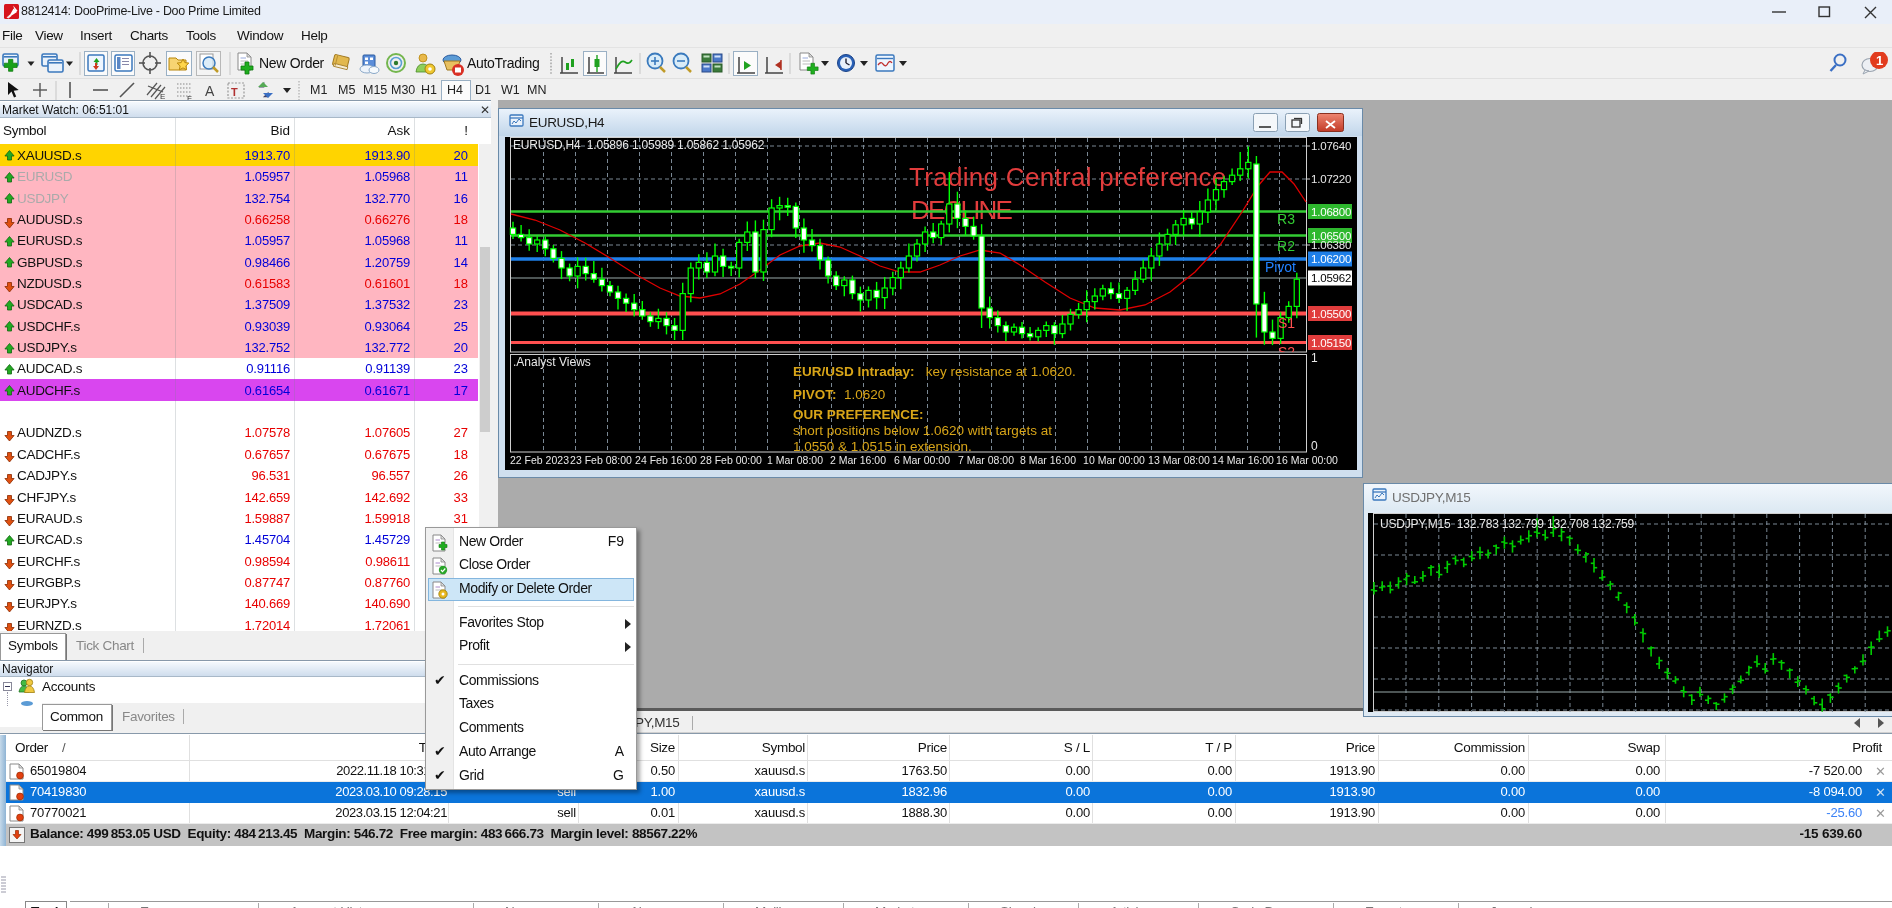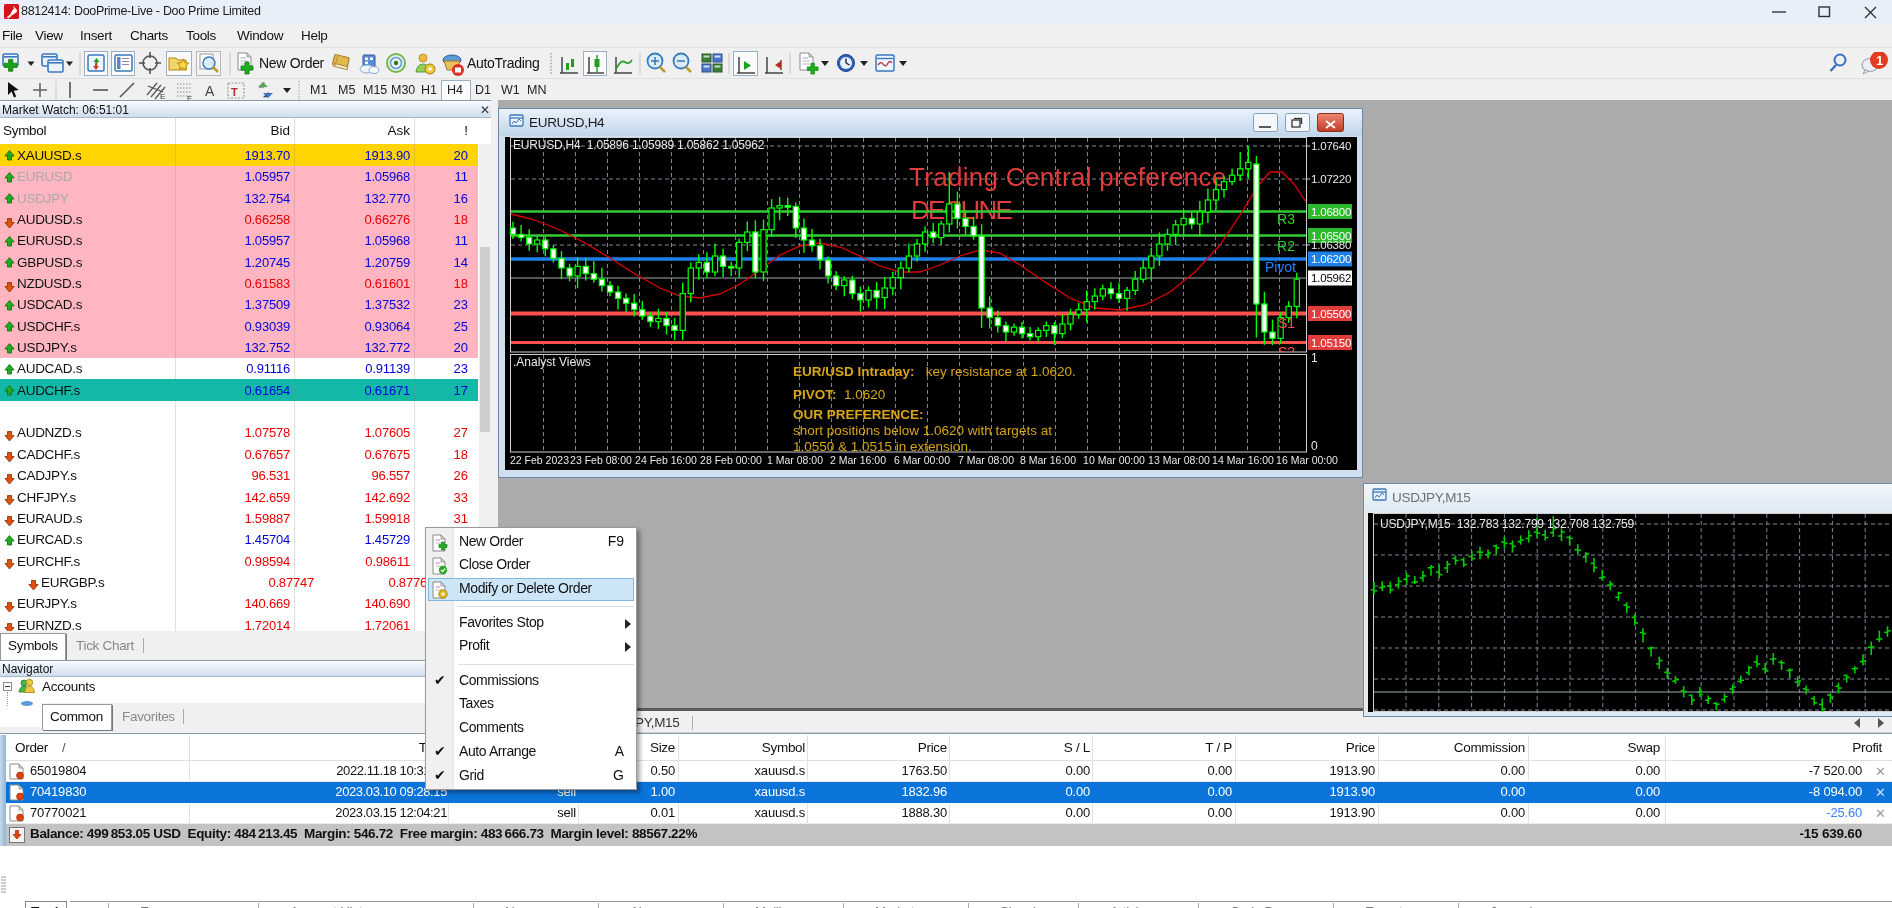--- a/index.html
+++ b/index.html
@@ -278,21 +278,21 @@
 <div class="abs nw" style="left:17px;top:3.5px;font-size:13.5px;letter-spacing:-0.3px;color:#111;">EURUSD.s</div>
 <div class="abs r nw" style="left:180px;top:3.5px;width:110px;font-size:13px;letter-spacing:-0.2px;color:#0000d8;">1.05957</div>
 <div class="abs r nw" style="left:300px;top:3.5px;width:110px;font-size:13px;letter-spacing:-0.2px;color:#0000d8;">1.05968</div>
 <div class="abs r nw" style="left:420px;top:3.5px;width:48px;font-size:13px;color:#0000d8;">11</div>
 </div>
       <div class="abs" style="left:0;top:107.2px;width:478px;height:22.15px;background:#ffb6c1;">
 <svg class="abs" style="left:2px;top:2px" width="15" height="18" viewBox="0 0 14 18">
           <path d="M5 13 v-4 h-2.6 l4.6-5.5 4.6 5.5 h-2.6 v4 z" fill="#22aa22" stroke="#116611" stroke-width="0.8" transform="translate(0,1)"></path>
         </svg>
 <div class="abs nw" style="left:17px;top:3.5px;font-size:13.5px;letter-spacing:-0.3px;color:#111;">GBPUSD.s</div>
-<div class="abs r nw" style="left:180px;top:3.5px;width:110px;font-size:13px;letter-spacing:-0.2px;color:#0000d8;">1.20745</div>
+<div class="abs r nw" style="left:180px;top:3.5px;width:110px;font-size:13px;letter-spacing:-0.2px;color:#0000d8;">0.98466</div>
 <div class="abs r nw" style="left:300px;top:3.5px;width:110px;font-size:13px;letter-spacing:-0.2px;color:#0000d8;">1.20759</div>
 <div class="abs r nw" style="left:420px;top:3.5px;width:48px;font-size:13px;color:#0000d8;">14</div>
 </div>
       <div class="abs" style="left:0;top:128.5px;width:478px;height:22.15px;background:#ffb6c1;">
 <svg class="abs" style="left:2px;top:2px" width="15" height="18" viewBox="0 0 14 18">
           <path d="M5 8 v4 h-2.6 l4.6 5.5 4.6-5.5 h-2.6 v-4 z" fill="#e05010" stroke="#8a2a00" stroke-width="0.8" transform="translate(0,-0.5)"></path>
         </svg>
 <div class="abs nw" style="left:17px;top:3.5px;font-size:13.5px;letter-spacing:-0.3px;color:#111;">NZDUSD.s</div>
 <div class="abs r nw" style="left:180px;top:3.5px;width:110px;font-size:13px;letter-spacing:-0.2px;color:#e80000;">0.61583</div>
 <div class="abs r nw" style="left:300px;top:3.5px;width:110px;font-size:13px;letter-spacing:-0.2px;color:#e80000;">0.61601</div>
@@ -327,21 +327,21 @@
 </div>
       <div class="abs" style="left:0;top:213.9px;width:478px;height:22.15px;background:#fff;">
 <svg class="abs" style="left:2px;top:2px" width="15" height="18" viewBox="0 0 14 18">
           <path d="M5 13 v-4 h-2.6 l4.6-5.5 4.6 5.5 h-2.6 v4 z" fill="#22aa22" stroke="#116611" stroke-width="0.8" transform="translate(0,1)"></path>
         </svg>
 <div class="abs nw" style="left:17px;top:3.5px;font-size:13.5px;letter-spacing:-0.3px;color:#111;">AUDCAD.s</div>
 <div class="abs r nw" style="left:180px;top:3.5px;width:110px;font-size:13px;letter-spacing:-0.2px;color:#0000d8;">0.91116</div>
 <div class="abs r nw" style="left:300px;top:3.5px;width:110px;font-size:13px;letter-spacing:-0.2px;color:#0000d8;">0.91139</div>
 <div class="abs r nw" style="left:420px;top:3.5px;width:48px;font-size:13px;color:#0000d8;">23</div>
 </div>
-      <div class="abs" style="left:0;top:235.3px;width:488px;height:22.15px;background:#14b8a6;">
+      <div class="abs" style="left:0;top:235.3px;width:488px;height:22.15px;background:#d946ef;">
 <svg class="abs" style="left:2px;top:2px" width="15" height="18" viewBox="0 0 14 18">
           <path d="M5 13 v-4 h-2.6 l4.6-5.5 4.6 5.5 h-2.6 v4 z" fill="#22aa22" stroke="#116611" stroke-width="0.8" transform="translate(0,1)"></path>
         </svg>
 <div class="abs nw" style="left:17px;top:3.5px;font-size:13.5px;letter-spacing:-0.3px;color:#111;">AUDCHF.s</div>
 <div class="abs r nw" style="left:180px;top:3.5px;width:110px;font-size:13px;letter-spacing:-0.2px;color:#0000d8;">0.61654</div>
 <div class="abs r nw" style="left:300px;top:3.5px;width:110px;font-size:13px;letter-spacing:-0.2px;color:#0000d8;">0.61671</div>
 <div class="abs r nw" style="left:420px;top:3.5px;width:48px;font-size:13px;color:#0000d8;">17</div>
 </div>
       <div class="abs" style="left:0;top:277.9px;width:478px;height:22.15px;background:#fff;">
 <svg class="abs" style="left:2px;top:2px" width="15" height="18" viewBox="0 0 14 18">
@@ -399,21 +399,21 @@
 </div>
       <div class="abs" style="left:0;top:406.1px;width:478px;height:22.15px;background:#fff;">
 <svg class="abs" style="left:2px;top:2px" width="15" height="18" viewBox="0 0 14 18">
           <path d="M5 8 v4 h-2.6 l4.6 5.5 4.6-5.5 h-2.6 v-4 z" fill="#e05010" stroke="#8a2a00" stroke-width="0.8" transform="translate(0,-0.5)"></path>
         </svg>
 <div class="abs nw" style="left:17px;top:3.5px;font-size:13.5px;letter-spacing:-0.3px;color:#111;">EURCHF.s</div>
 <div class="abs r nw" style="left:180px;top:3.5px;width:110px;font-size:13px;letter-spacing:-0.2px;color:#e80000;">0.98594</div>
 <div class="abs r nw" style="left:300px;top:3.5px;width:110px;font-size:13px;letter-spacing:-0.2px;color:#e80000;">0.98611</div>
 <div class="abs r nw" style="left:420px;top:3.5px;width:48px;font-size:13px;color:#e80000;">18</div>
 </div>
-      <div class="abs" style="left:0;top:427.4px;width:478px;height:22.15px;background:#fff;margin-left:24px;">
+      <div class="abs" style="left:0;top:427.4px;width:478px;height:22.15px;background:#fff;">
 <svg class="abs" style="left:2px;top:2px" width="15" height="18" viewBox="0 0 14 18">
           <path d="M5 8 v4 h-2.6 l4.6 5.5 4.6-5.5 h-2.6 v-4 z" fill="#e05010" stroke="#8a2a00" stroke-width="0.8" transform="translate(0,-0.5)"></path>
         </svg>
 <div class="abs nw" style="left:17px;top:3.5px;font-size:13.5px;letter-spacing:-0.3px;color:#111;">EURGBP.s</div>
 <div class="abs r nw" style="left:180px;top:3.5px;width:110px;font-size:13px;letter-spacing:-0.2px;color:#e80000;">0.87747</div>
 <div class="abs r nw" style="left:300px;top:3.5px;width:110px;font-size:13px;letter-spacing:-0.2px;color:#e80000;">0.87760</div>
 <div class="abs r nw" style="left:420px;top:3.5px;width:48px;font-size:13px;color:#e80000;">14</div>
 </div>
       <div class="abs" style="left:0;top:448.8px;width:478px;height:22.15px;background:#fff;">
 <svg class="abs" style="left:2px;top:2px" width="15" height="18" viewBox="0 0 14 18">

